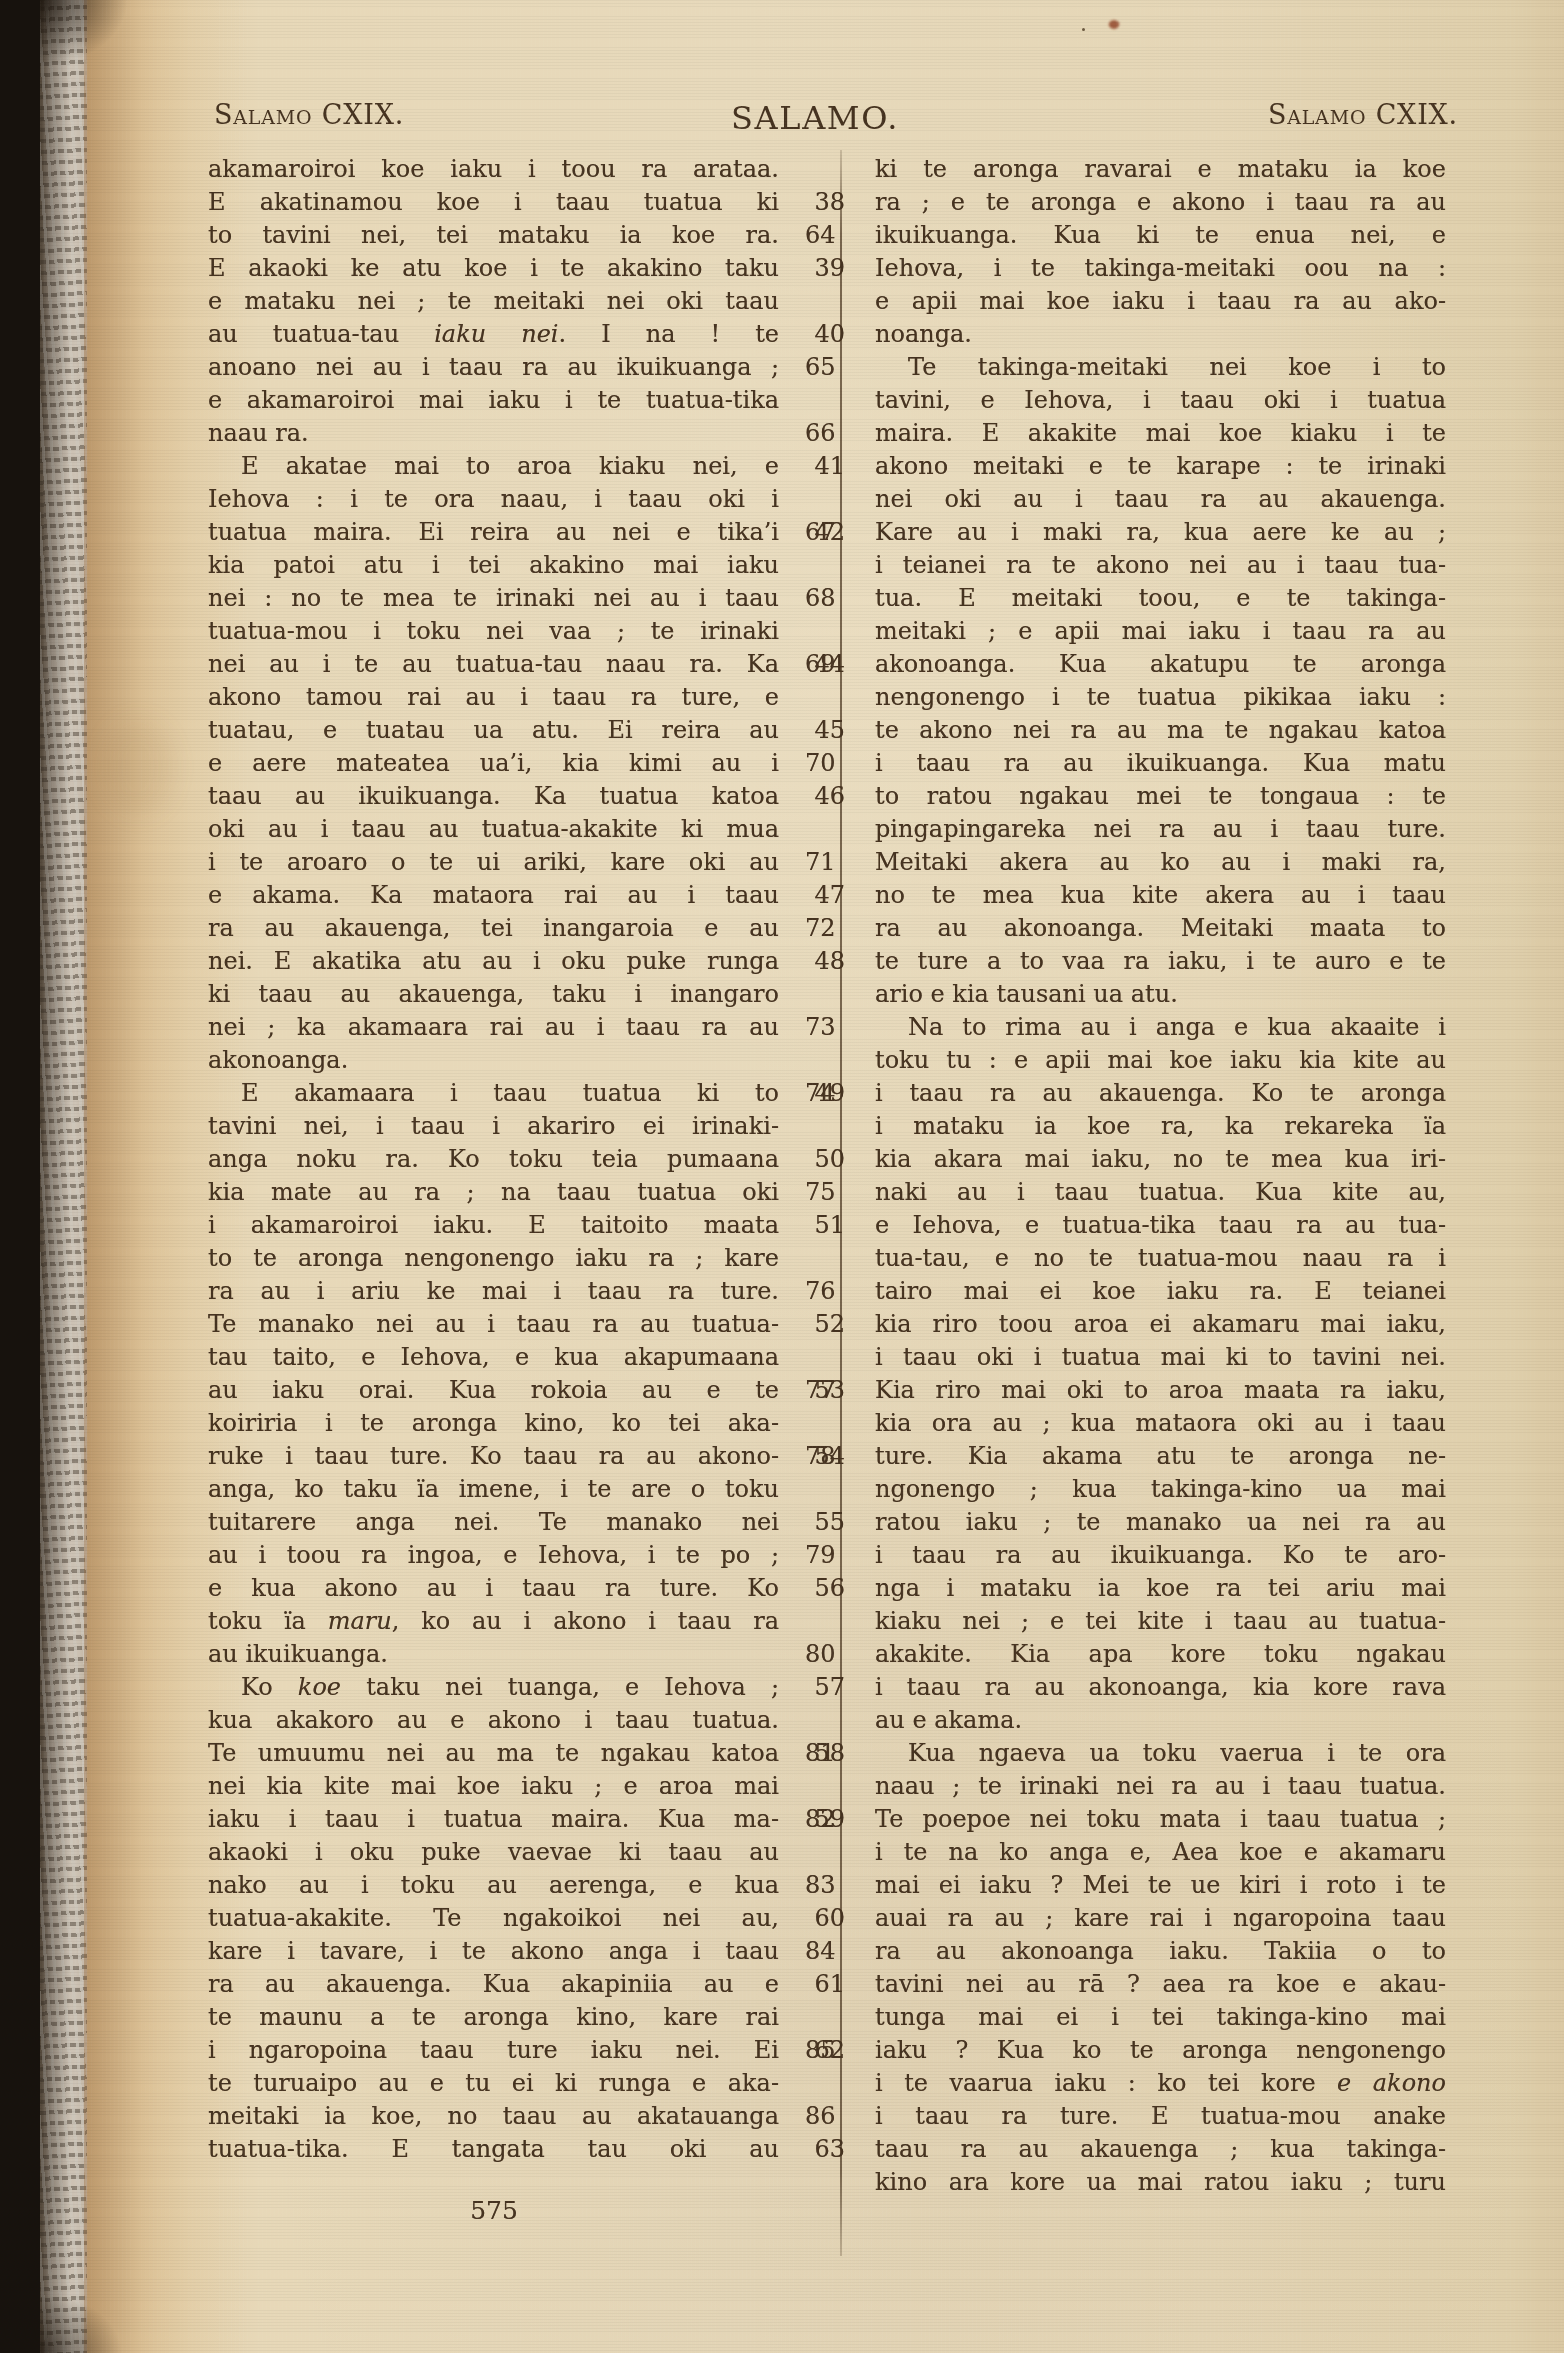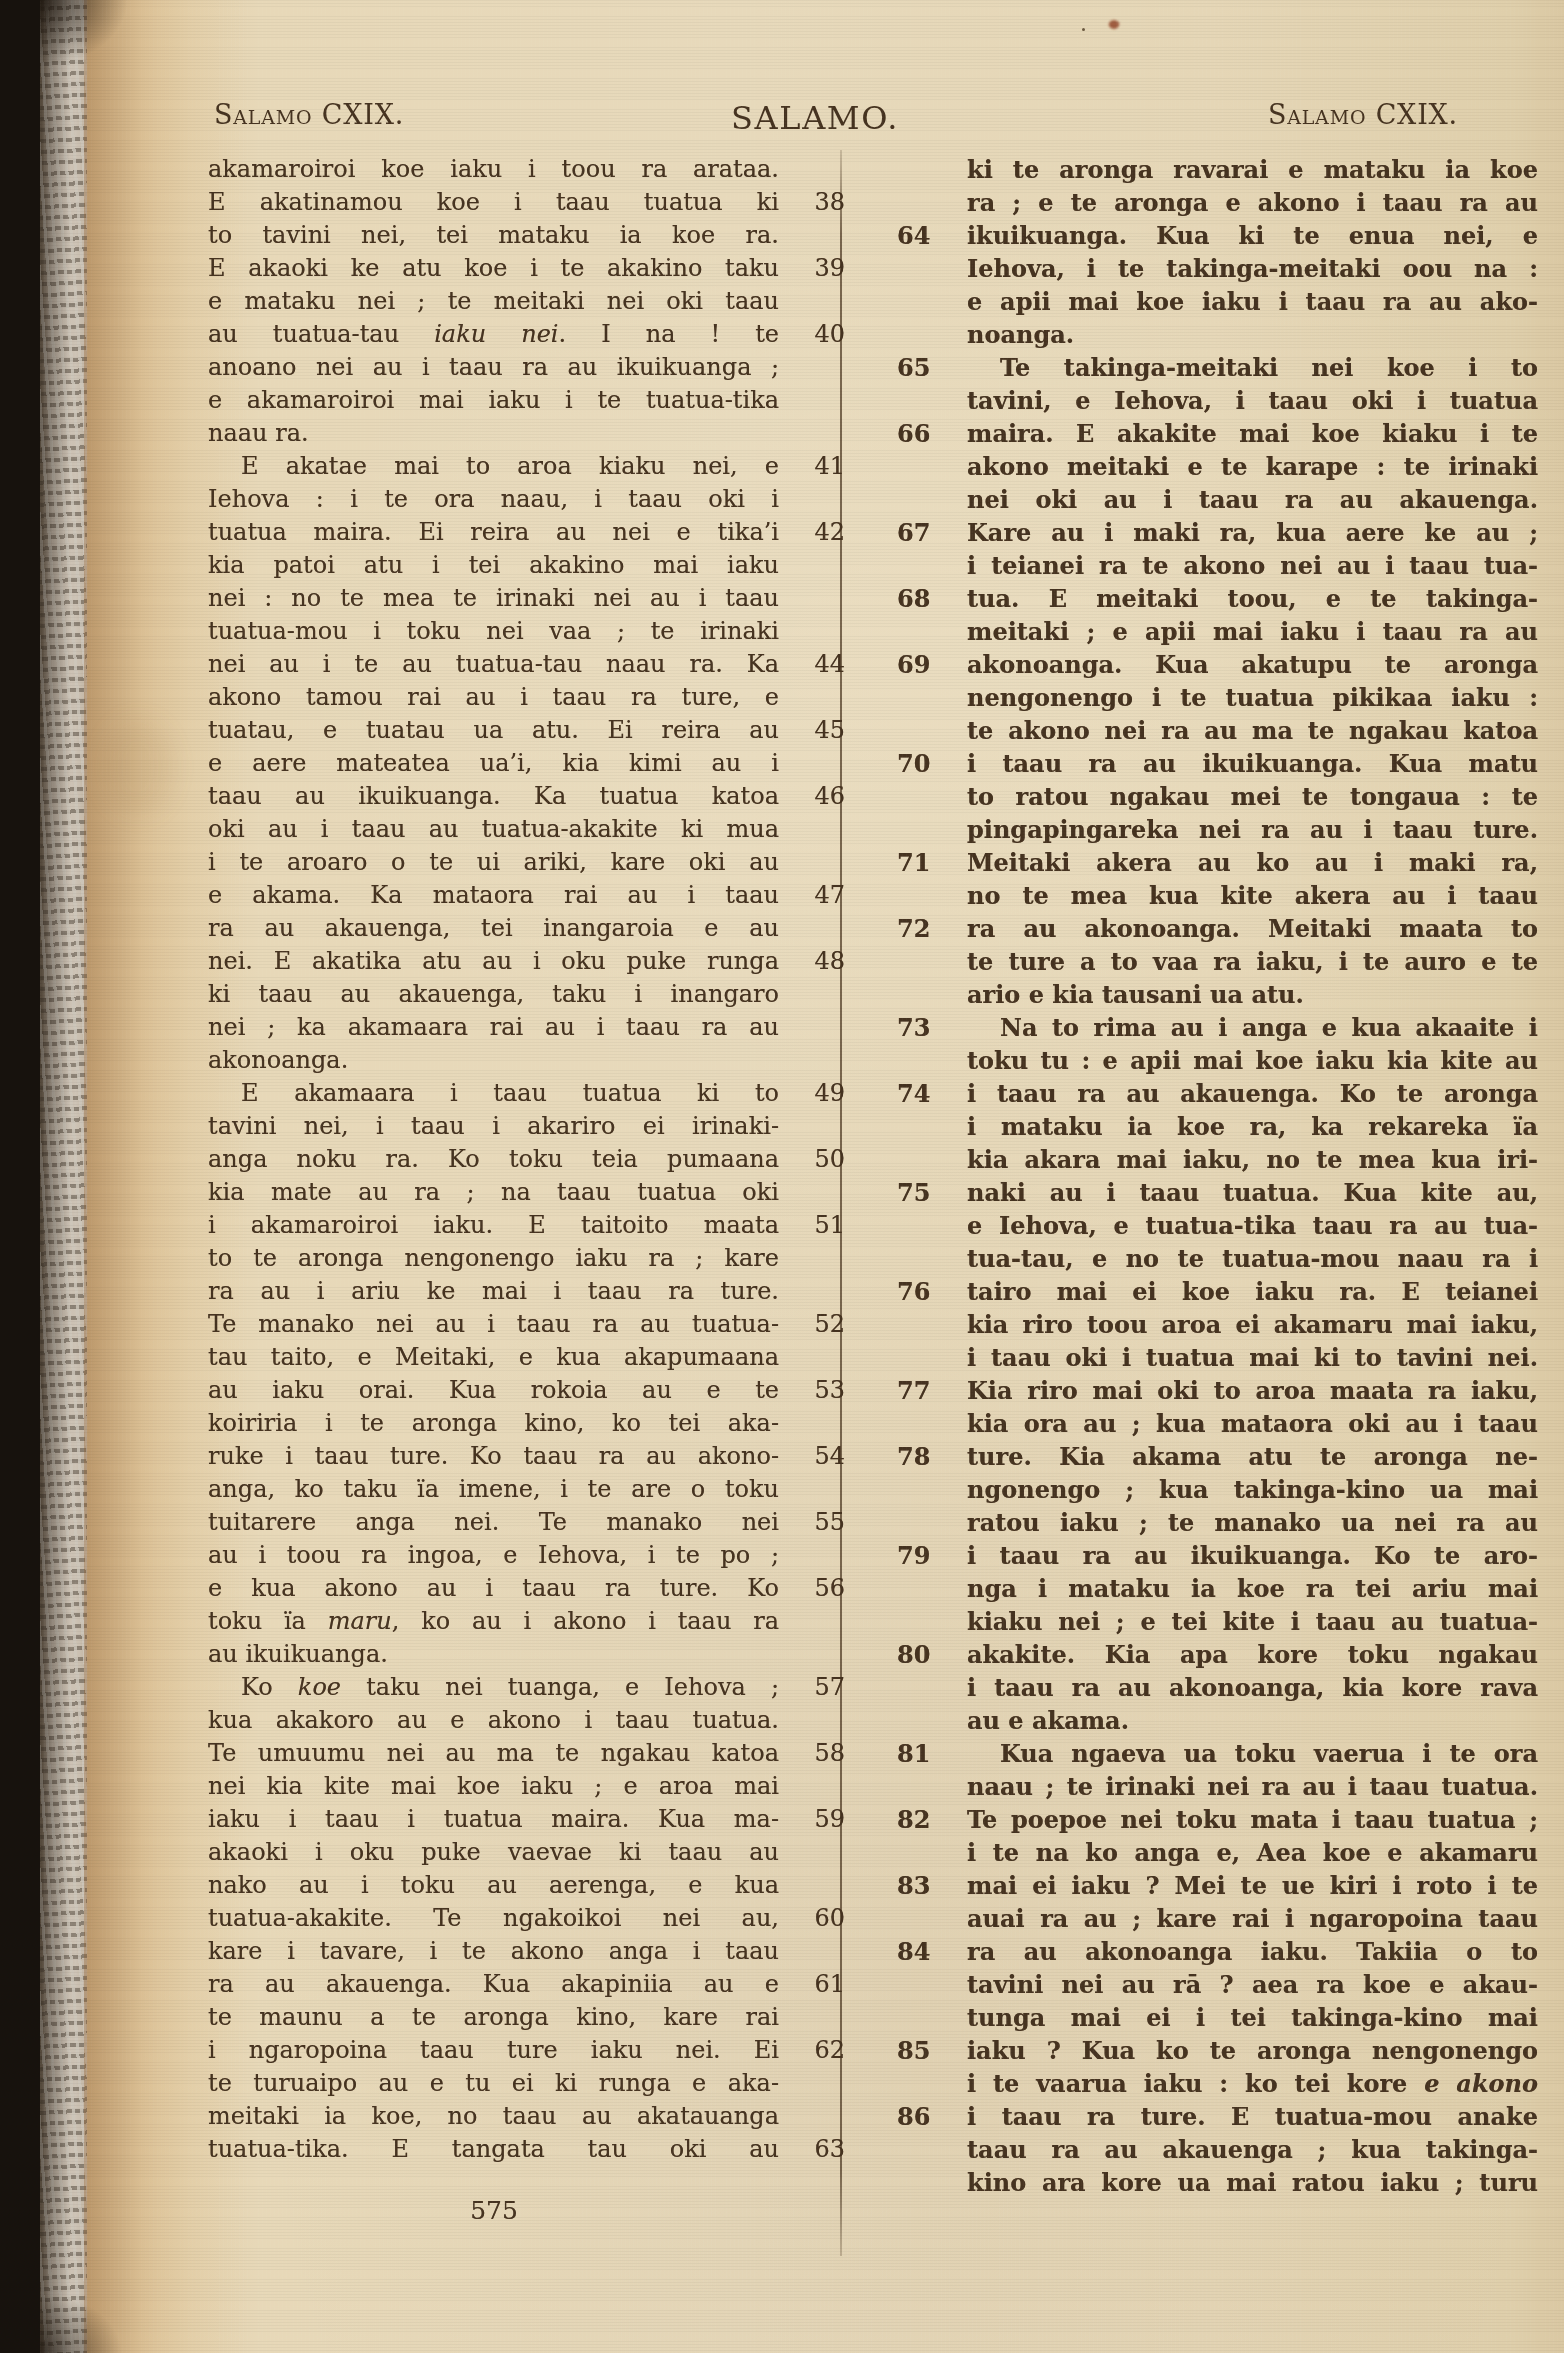--- a/index.html
+++ b/index.html
@@ -43,21 +43,21 @@
     background:rgba(150,110,60,.10);filter:blur(11px);}
   
   .hdr{position:absolute;top:99px;white-space:nowrap;}
   .hdr-side{font-variant:small-caps;font-size:27px;letter-spacing:0.8px;}
   .hdr-center{font-size:32px;letter-spacing:1.6px;}
   
   .rule{position:absolute;left:800px;top:150px;width:1.6px;height:2106px;
     background:linear-gradient(180deg,rgba(82,62,40,.2),rgba(82,62,40,.75) 4%,rgba(82,62,40,.75) 96%,rgba(82,62,40,.25));}
   .col{position:absolute;top:153px;width:571px;}
   .col-left{left:168px;}
-  .col-right{left:927px;font-weight:bold;}
+  .col-right{left:835px;}
   .line{position:relative;height:33px;line-height:33px;font-size:24px;
     text-shadow:0 0 0.5px rgba(66,46,26,.55);}
   .txt{display:block;text-align:justify;text-align-last:justify;}
   .line.end .txt{text-align-last:left;}
   .line.in .txt{text-indent:33px;}
   .num{position:absolute;top:0;font-size:24px;}
   .col-left .num{left:581px;width:56px;text-align:right;}
   .col-right .num{left:-70px;width:56px;text-align:left;}
   .pageno{position:absolute;left:399px;top:2196px;width:110px;text-align:center;
     font-size:25px;text-shadow:0 0 0.5px rgba(66,46,26,.55);}
@@ -198,21 +198,21 @@
         <span class="txt">to te aronga nengonengo iaku ra ; kare</span>
       </div>
       <div class="line">
         <span class="txt">ra au i ariu ke mai i taau ra ture.</span>
       </div>
       <div class="line">
         <span class="txt">Te manako nei au i taau ra au tuatua-</span>
         <span class="num">52</span>
       </div>
       <div class="line">
-        <span class="txt">tau taito, e Meitaki, e kua akapumaana</span>
+        <span class="txt">tau taito, e Iehova, e kua akapumaana</span>
       </div>
       <div class="line">
         <span class="txt">au iaku orai.  Kua rokoia au e te</span>
         <span class="num">53</span>
       </div>
       <div class="line">
         <span class="txt">koiriria i te aronga kino, ko tei aka-</span>
       </div>
       <div class="line">
         <span class="txt">ruke i taau ture.  Ko taau ra au akono-</span>

